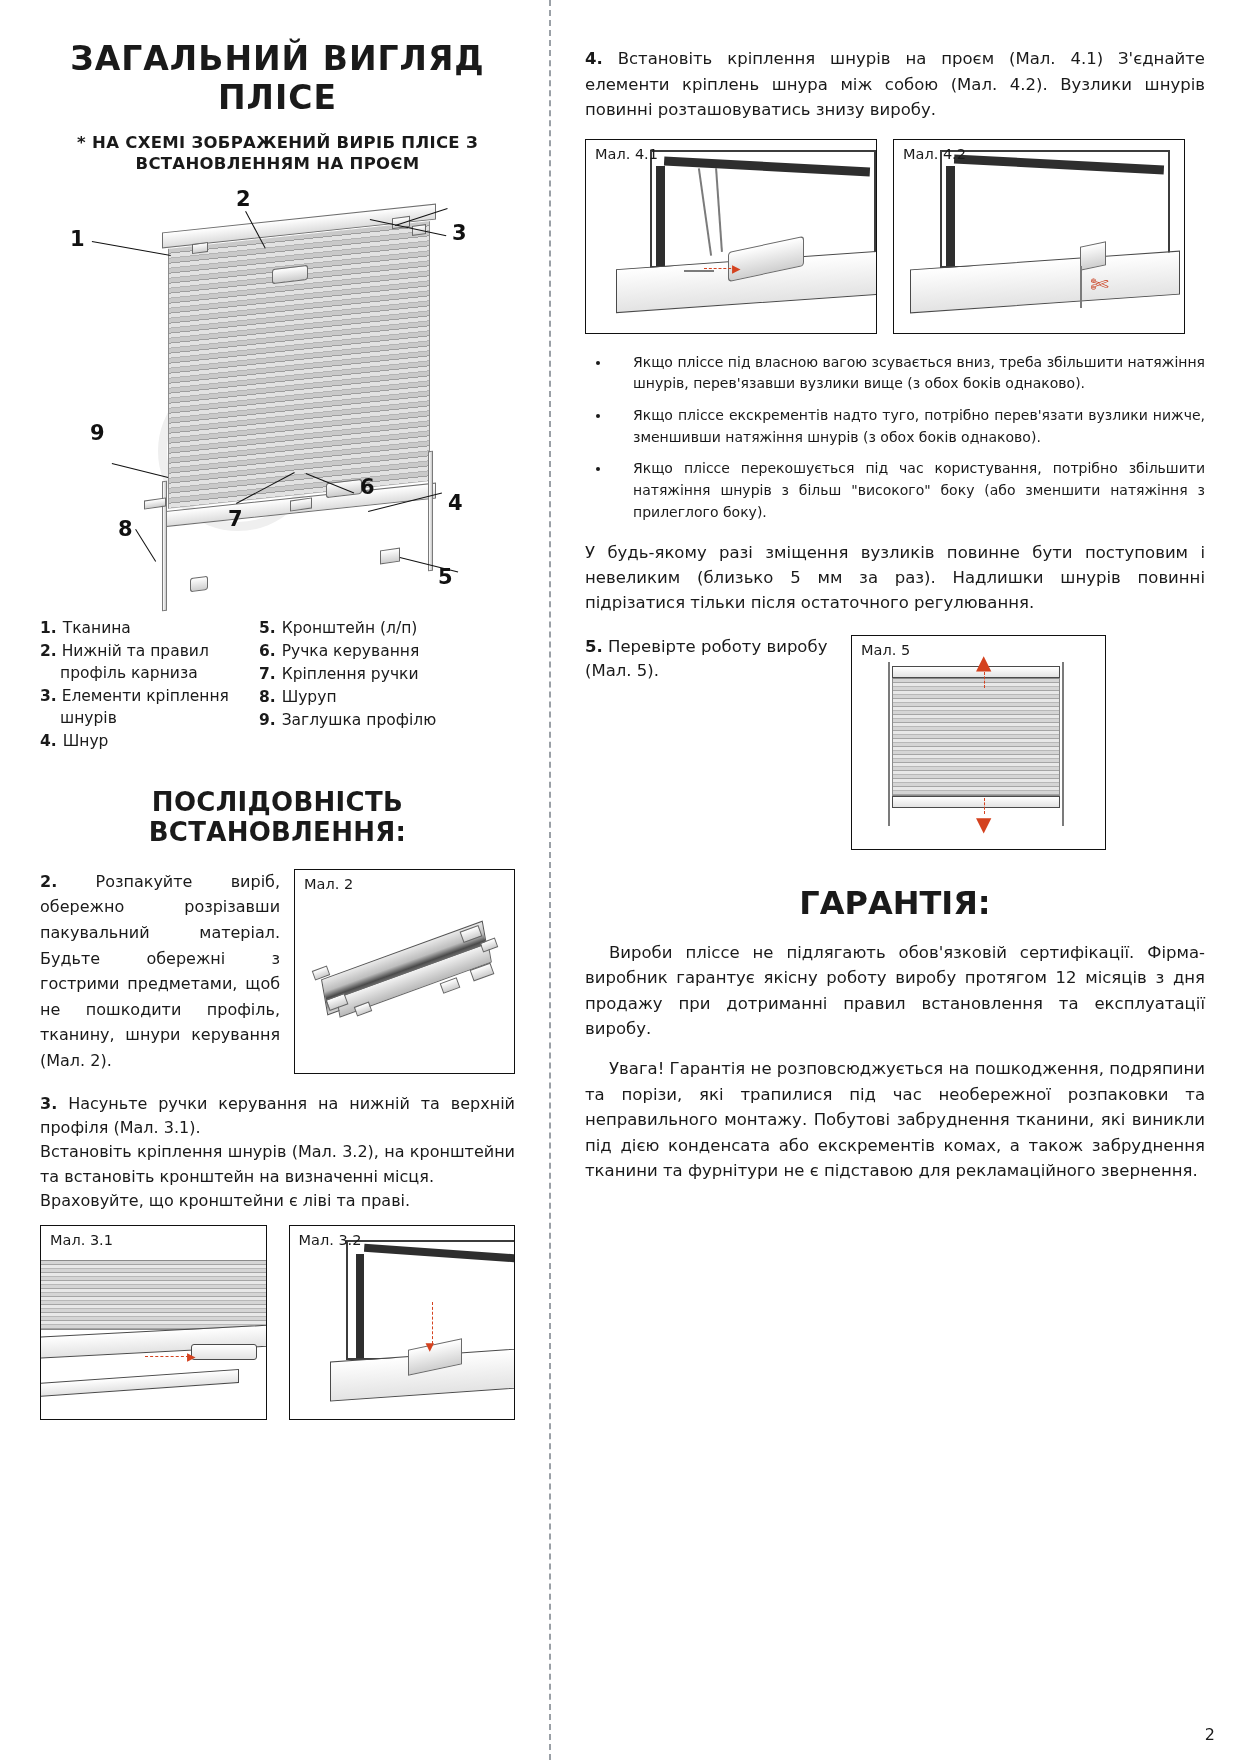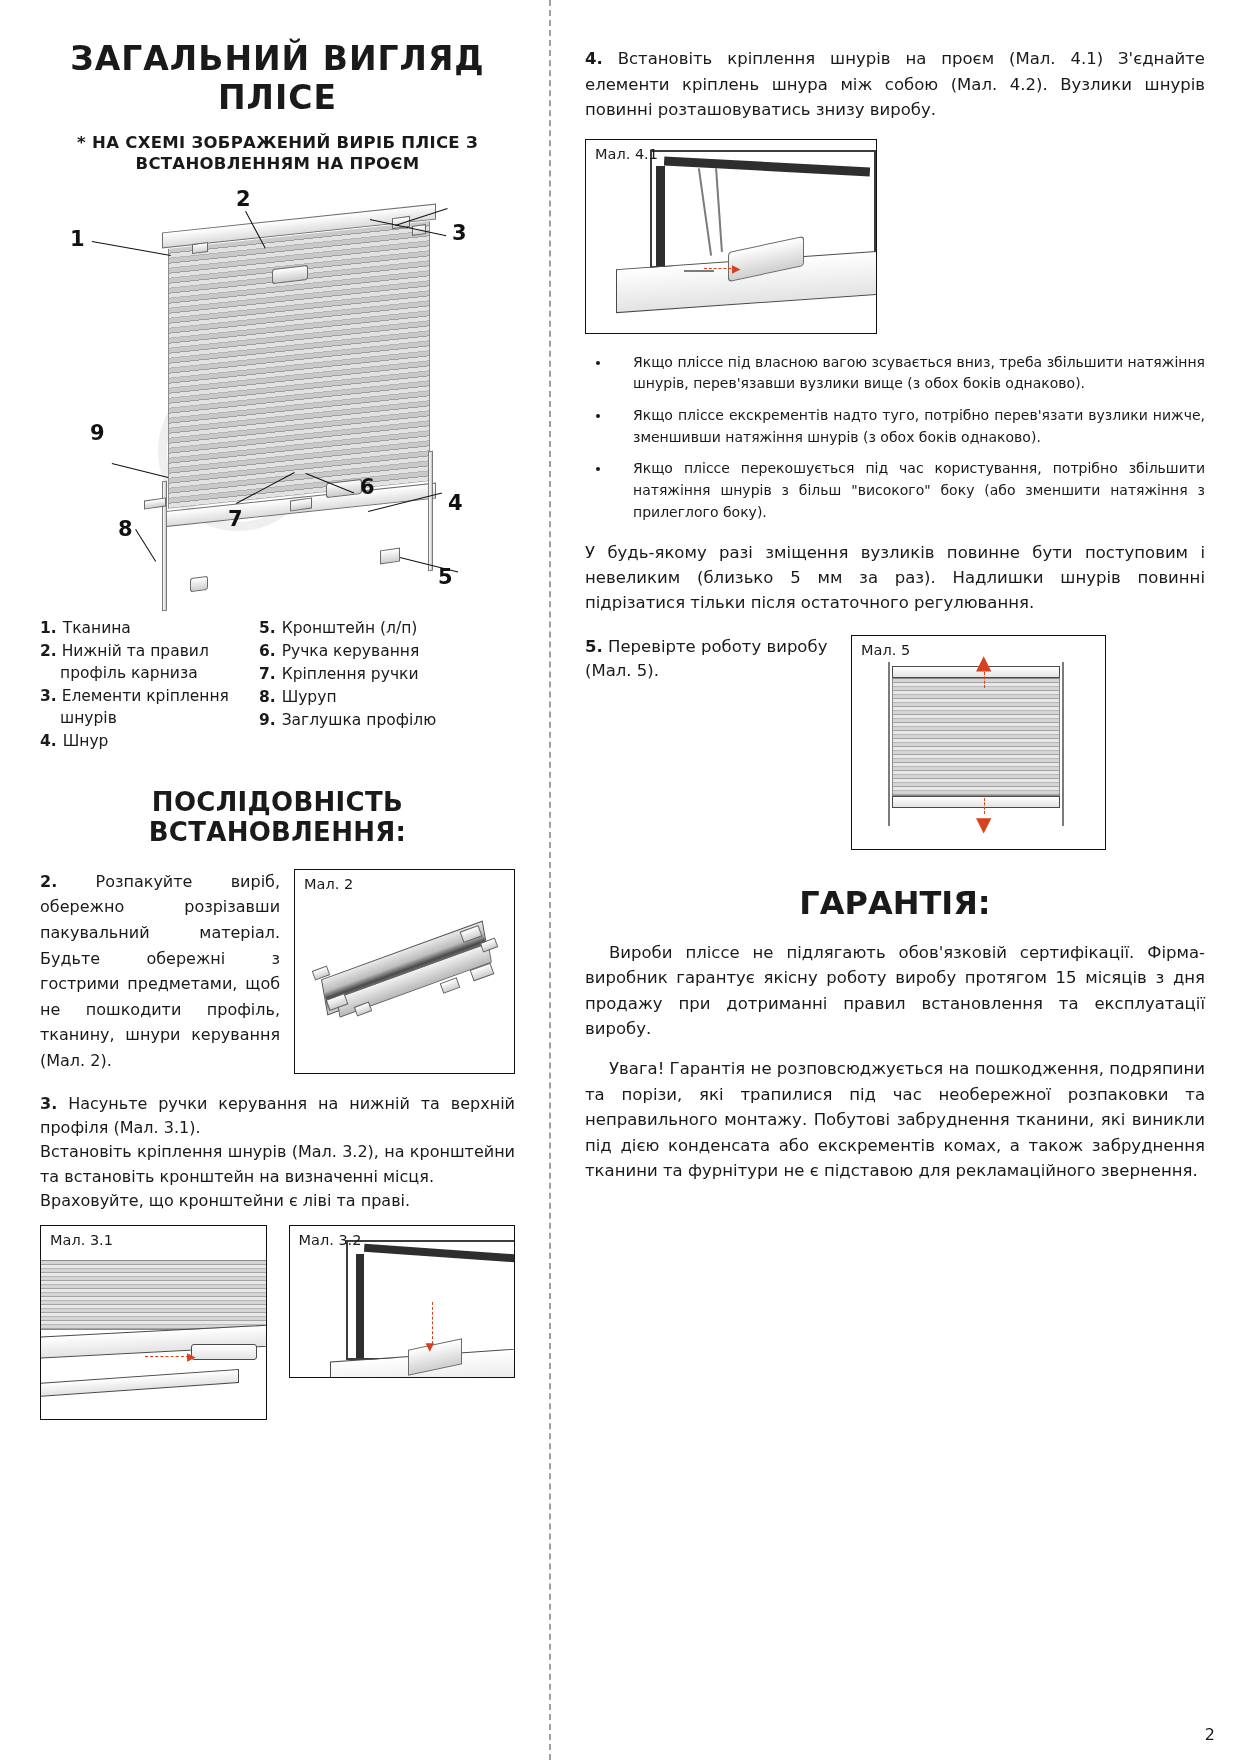--- a/index.html
+++ b/index.html
@@ -260,21 +260,21 @@
     margin-top: 18px;
     text-align: justify;
   }
   .step3 b { font-weight: bold; }
   .figrow {
     display: flex;
     gap: 22px;
     margin-top: 12px;
   }
   .fig31 { width: 250px; height: 195px; overflow: hidden; }
-  .fig32 { width: 250px; height: 153px; overflow: hidden; text-align: right; }
+  .fig32 { width: 250px; height: 195px; overflow: hidden; text-align: right; }
 
   
   .rtext {
     font-size: 16.5px;
     line-height: 1.55;
     text-align: justify;
   }
   .rtext b { font-weight: bold; }
   .figrow4 {
     display: flex;
@@ -553,20 +553,30 @@
         <div class="win-dark" style="left:78px;top:22px;width:206px;height:9px;transform:rotate(3deg);"></div>
         <div class="win-dark" style="left:70px;top:26px;width:9px;height:102px;"></div>
         <div class="sill" style="left:30px;top:120px;width:262px;height:44px;transform:skewY(-4deg);"></div>
         <div class="bracket" style="left:142px;top:104px;width:76px;height:30px;transform:skewY(-12deg);border-radius:4px;"></div>
         <div class="cord" style="left:118px;top:28px;width:2px;height:88px;transform:rotate(-8deg);"></div>
         <div class="cord" style="left:132px;top:28px;width:2px;height:84px;transform:rotate(-4deg);"></div>
         <div class="cord" style="left:98px;top:130px;width:30px;height:2px;"></div>
         <div class="dashline" style="left:118px;top:128px;width:32px;"></div>
         <div class="arrow-red" style="left:146px;top:120px;">▸</div>
       </div>
+      <div class="figbox fig42">
+        <div class="figlabel">Мал. 4.2</div>
+        <div class="win-outer" style="left:46px;top:10px;width=226px;width:230px;height:118px;"></div>
+        <div class="win-dark" style="left:60px;top:20px;width:210px;height:9px;transform:rotate(3deg);"></div>
+        <div class="win-dark" style="left:52px;top:26px;width:9px;height:100px;"></div>
+        <div class="sill" style="left:16px;top:120px;width:270px;height:44px;transform:skewY(-4deg);"></div>
+        <div class="bracket" style="left:186px;top:104px;width:26px;height:24px;transform:skewY(-12deg);"></div>
+        <div class="cord" style="left:186px;top:126px;width:2px;height:42px;"></div>
+        <div class="scissors" style="left:196px;top:132px;">✄</div>
+      </div>
     </div>
 
     <ul class="bullets">
       <li>Якщо пліссе під власною вагою зсувається вниз, треба збільшити натяжіння шнурів, перев'язавши вузлики вище (з обох боків однаково).</li>
       <li>Якщо пліссе екскрементів надто туго, потрібно перев'язати вузлики нижче, зменшивши натяжіння шнурів (з обох боків однаково).</li>
       <li>Якщо пліссе перекошується під час користування, потрібно збільшити натяжіння шнурів з більш "високого" боку (або зменшити натяжіння з прилеглого боку).</li>
     </ul>
 
     <div class="after-bullets">У будь-якому разі зміщення вузликів повинне бути поступовим і невеликим (близько 5 мм за раз). Надлишки шнурів повинні підрізатися тільки після остаточного регулювання.</div>
 
@@ -583,18 +593,18 @@
         <div class="cord" style="left:36px;top:26px;width:2px;height:164px;"></div>
         <div class="cord" style="left:210px;top:26px;width:2px;height:164px;"></div>
         <div class="arrow-red" style="left:124px;top:16px;font-size:20px;">▲</div>
         <div class="dashvert" style="left:132px;top:36px;height:16px;"></div>
         <div class="arrow-red" style="left:124px;top:178px;font-size:20px;">▼</div>
         <div class="dashvert" style="left:132px;top:162px;height:16px;"></div>
       </div>
     </div>
 
     <h2 class="warranty">ГАРАНТІЯ:</h2>
-    <div class="wtext">Вироби пліссе не підлягають обов'язковій сертифікації. Фірма-виробник гарантує якісну роботу виробу протягом 15 місяців з дня продажу при дотриманні правил встановлення та експлуатації виробу.</div>
+    <div class="wtext">Вироби пліссе не підлягають обов'язковій сертифікації. Фірма-виробник гарантує якісну роботу виробу протягом 12 місяців з дня продажу при дотриманні правил встановлення та експлуатації виробу.</div>
     <div class="wtext">Увага! Гарантія не розповсюджується на пошкодження, подряпини та порізи, які трапилися під час необережної розпаковки та неправильного монтажу. Побутові забруднення тканини, які виникли під дією конденсата або екскрементів комах, а також забруднення тканини та фурнітури не є підставою для рекламаційного звернення.</div>
 
     <div class="pageno">2</div>
   </div>
 </div>
 
 </body></html>

